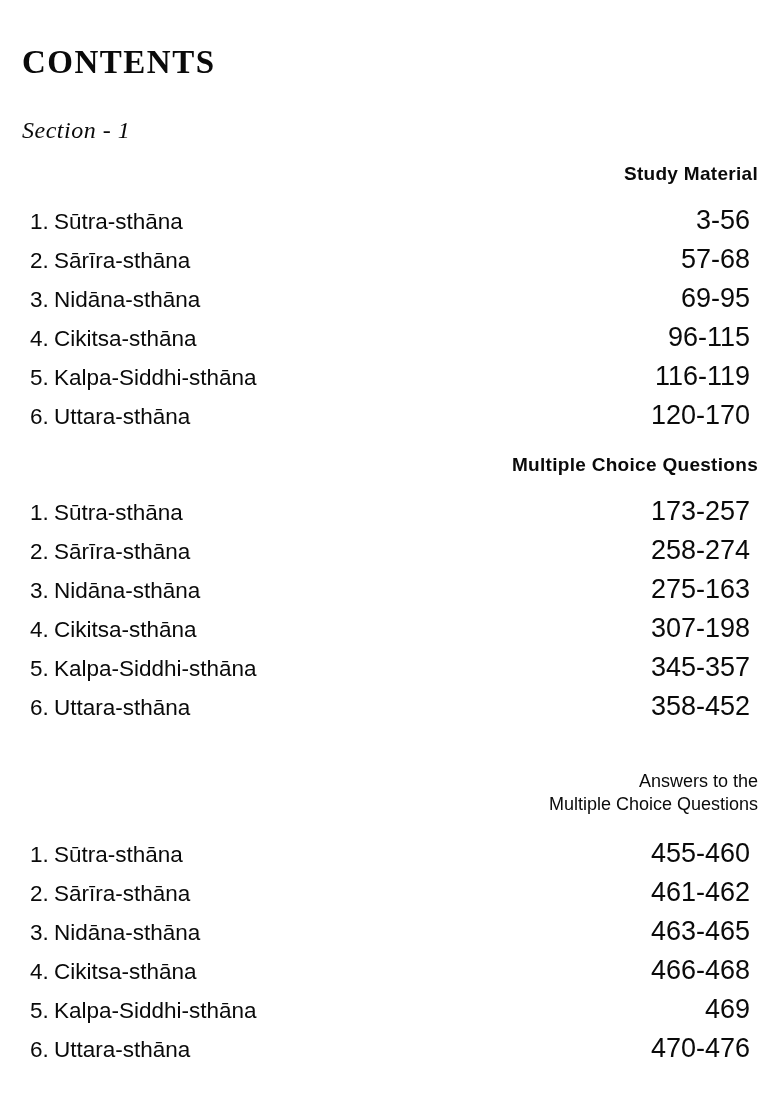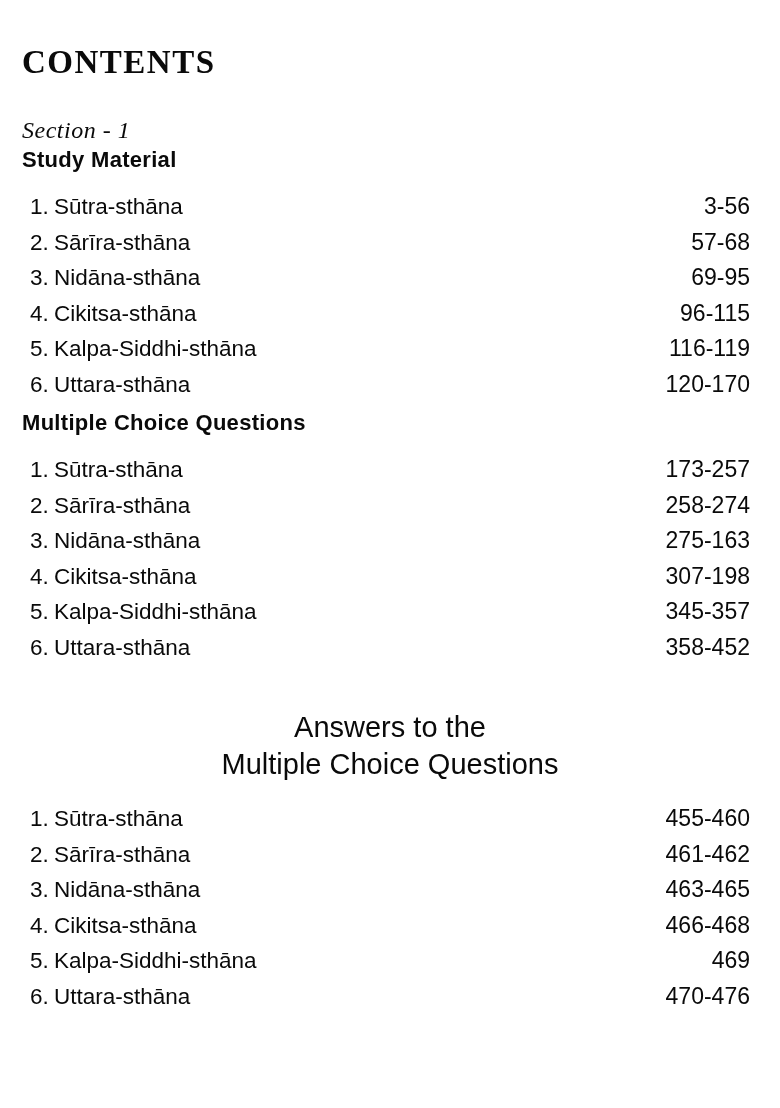--- a/index.html
+++ b/index.html
@@ -32,32 +32,32 @@
   }
   .section-label {
     text-align: left;
     font-family: "Liberation Serif", serif;
     font-style: italic;
     font-size: 24px;
     margin-top: 36px;
     letter-spacing: 0.5px;
   }
   .section-title {
-    text-align: left;
+    text-align: right;
     font-family: "Liberation Sans", sans-serif;
     font-weight: bold;
-    font-size: 22px;
+    font-size: 19px;
     letter-spacing: 0.3px;
-    margin-top: 3px;
+    margin-top: 19px;
     margin-bottom: 16px;
   }
   .block-title {
-    text-align: center;
-    font-family: "Liberation Sans", sans-serif;
-    font-size: 29px;
+    text-align: right;
+    font-family: "Liberation Sans", sans-serif;
+    font-size: 18px;
     line-height: 1.28;
     margin-top: 44px;
     margin-bottom: 18px;
     font-weight: normal;
   }
   .toc-list {
     list-style: none;
     margin: 8px;
     padding: 0;
   }
@@ -73,21 +73,21 @@
   .toc-left {
     white-space: nowrap;
   }
   .toc-num {
     display: inline-block;
     width: 24px;
   }
   .toc-pages {
     white-space: nowrap;
     font-family: "Liberation Sans", sans-serif;
-    font-size: 23px;
+    font-size: 27px;
   }
   .sec1 .toc-row { padding: 6px 0; }
   .sec2 .toc-row { padding: 6px 0; }
   .sec3 .toc-row { padding: 6px 0; }
 </style>
 </head>
 <body>
 
 <div class="page">
 

